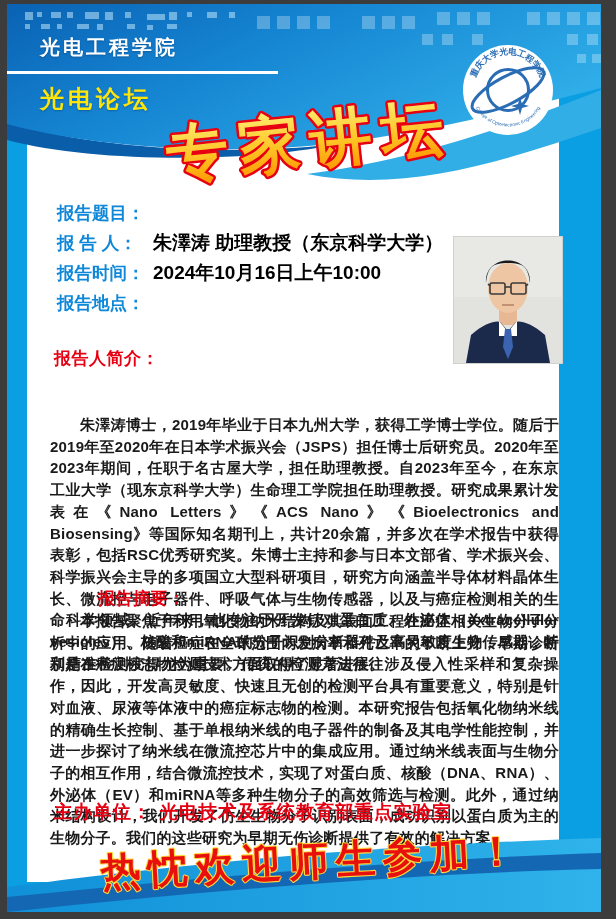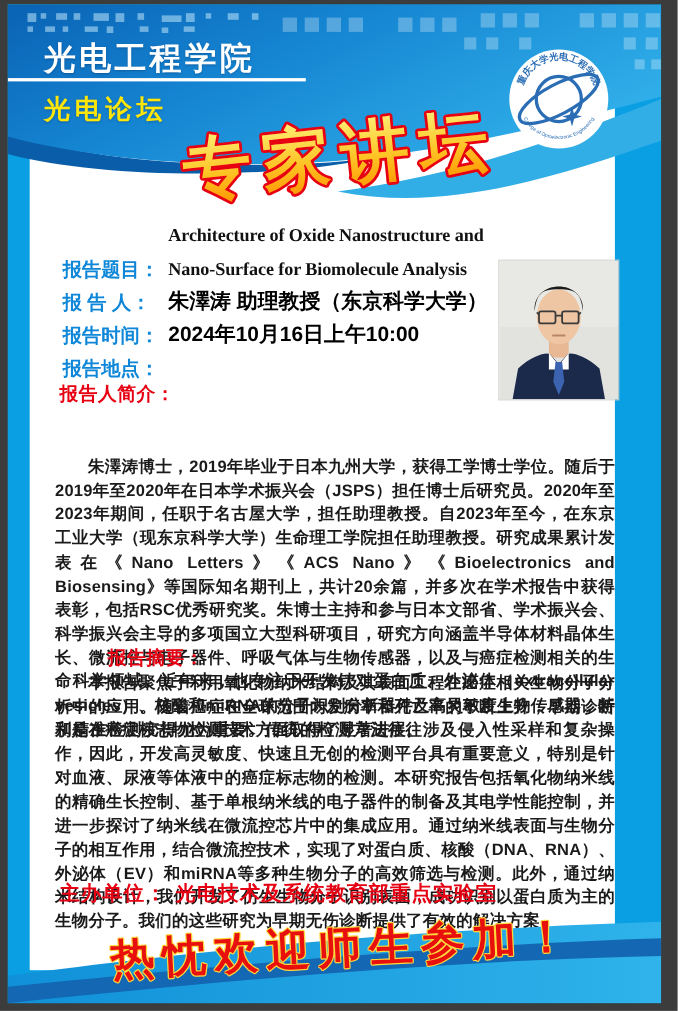--- a/index.html
+++ b/index.html
@@ -10,21 +10,21 @@
   .poster{
     position:absolute;left:7px;top:4px;width:594px;height:908px;
     background:#0a9fe2;overflow:hidden;
   }
   .white-content{
     position:absolute;left:20px;top:70px;width:532px;height:808px;background:#ffffff;
   }
   .hdr-svg{position:absolute;left:0;top:0;z-index:2;}
   .college{
     position:absolute;left:33px;top:30px;z-index:3;color:#ffffff;font-weight:bold;
-    font-size:29px;letter-spacing:3px;text-shadow:0 1px 2px rgba(0,40,90,.35);
+    font-size:20px;letter-spacing:3px;text-shadow:0 1px 2px rgba(0,40,90,.35);
   }
   .hdr-line{
     position:absolute;left:0;top:67px;width:271px;height:3px;background:#ffffff;z-index:3;
   }
   .forum{
     position:absolute;left:33px;top:79px;z-index:3;color:#ffe60a;font-weight:bold;
     font-size:24px;letter-spacing:4px;text-shadow:0 1px 2px rgba(0,40,90,.35);
   }
   .title-svg{position:absolute;left:138px;top:84px;z-index:4;}
   .info{
@@ -156,21 +156,20 @@
         <stop offset="0.55" stop-color="#ffc425"></stop>
         <stop offset="1" stop-color="#ff9400"></stop>
       </linearGradient>
     </defs>
     <text x="165" y="74" text-anchor="middle" font-size="62" font-weight="bold" letter-spacing="10" transform="rotate(-6 165 55)" fill="url(#goldGrad)" stroke="#e60012" stroke-width="5" paint-order="stroke" stroke-linejoin="round">专家讲坛</text>
   </svg>
 
   <div class="info">
     <div class="info-row">
       <span class="info-label">报告题目：</span>
-      <div class="info-value english">Architecture of Oxide Nanostructure and Nano-Surface for Biomolecule Analysis</div>
     </div>
     <div class="info-row">
       <span class="info-label">报 告 人：</span>
       <div class="info-value">朱澤涛 助理教授（东京科学大学）</div>
     </div>
     <div class="info-row">
       <span class="info-label">报告时间：</span>
       <div class="info-value">2024年10月16日上午10:00</div>
     </div>
     <div class="info-row">

